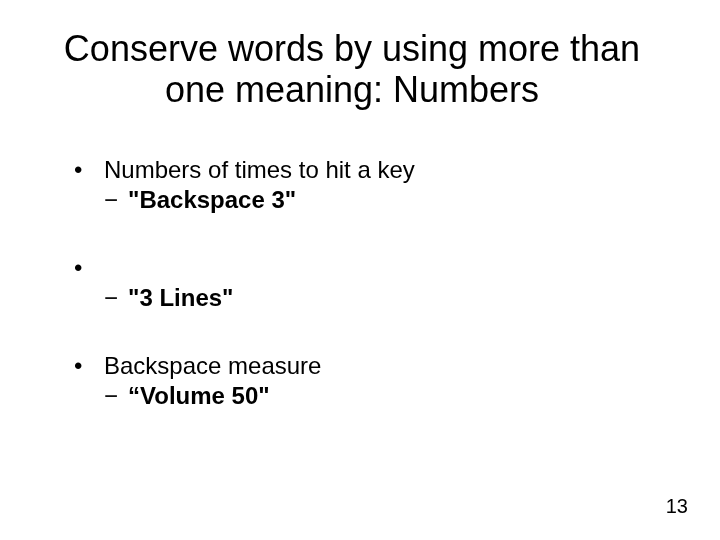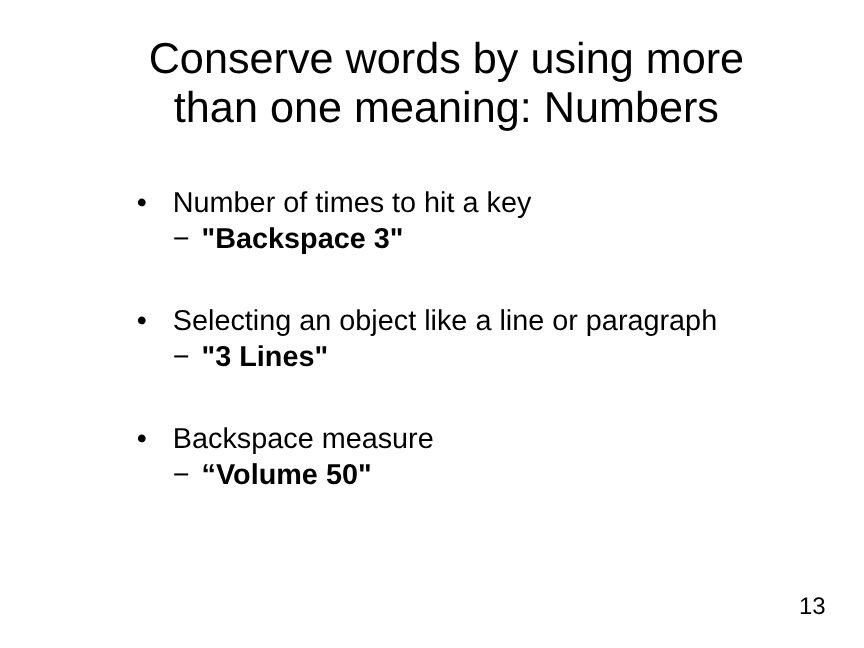--- a/index.html
+++ b/index.html
@@ -9,21 +9,21 @@
     height: 540px;
     background: #ffffff;
     font-family: Arial, Helvetica, sans-serif;
     color: #000;
     position: relative;
   }
   .slide {
     box-sizing: border-box;
     width: 720px;
     height: 540px;
-    padding: 28px 60px 0 84px;
+    padding: 28px 60px 0 44px;
     position: relative;
   }
   .title {
     font-size: 36px;
     line-height: 1.15;
     text-align: center;
     font-weight: 400;
     margin: 0 0 45px 0;
   }
   ul.bullets {
@@ -68,31 +68,30 @@
 </head>
 <body>
 
 <div class="slide">
   <h1 class="title">Conserve words by using more than one meaning: Numbers</h1>
 
   <ul class="bullets">
     <li>
       <div class="b-row">
         <span class="b-mark">•</span>
-        <span>Number of times to hit a key</span>
+        <span>Numbers of times to hit a key</span>
       </div>
       <div class="sub-row">
         <span class="sub-mark">−</span>
         <span class="sub-text">"Backspace 3"</span>
       </div>
     </li>
     <li>
       <div class="b-row">
         <span class="b-mark">•</span>
-        <span>Selecting an object like a line or paragraph</span>
       </div>
       <div class="sub-row">
         <span class="sub-mark">−</span>
         <span class="sub-text">"3 Lines"</span>
       </div>
     </li>
     <li>
       <div class="b-row">
         <span class="b-mark">•</span>
         <span>Backspace measure</span>

